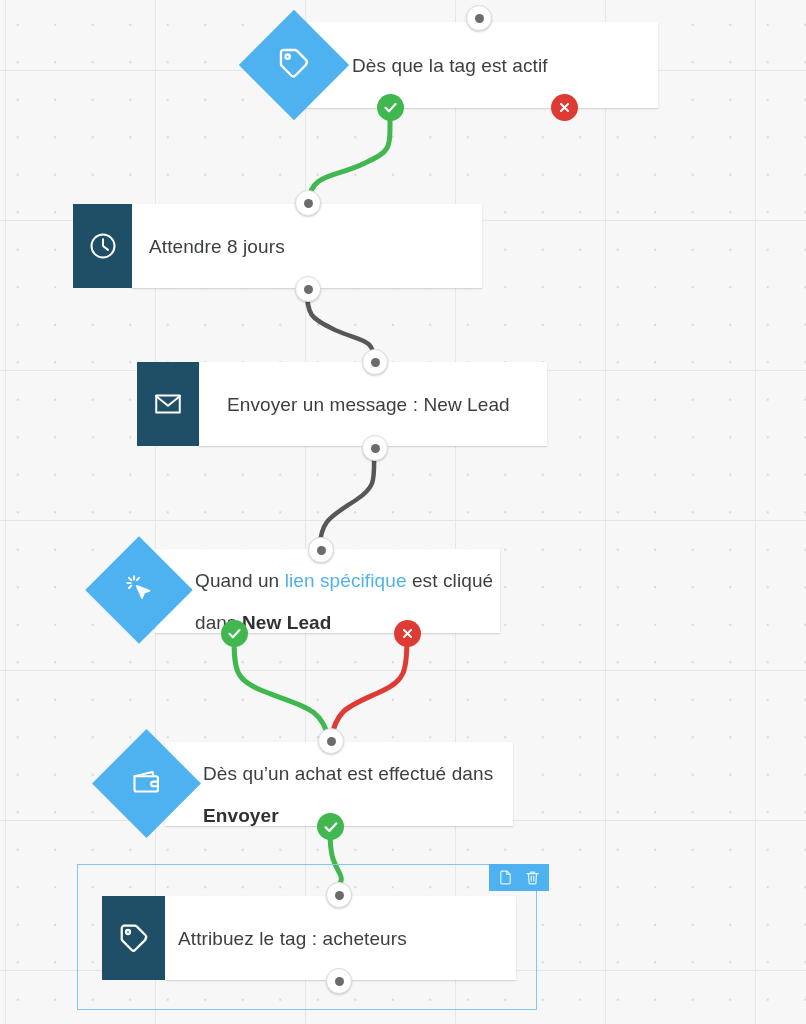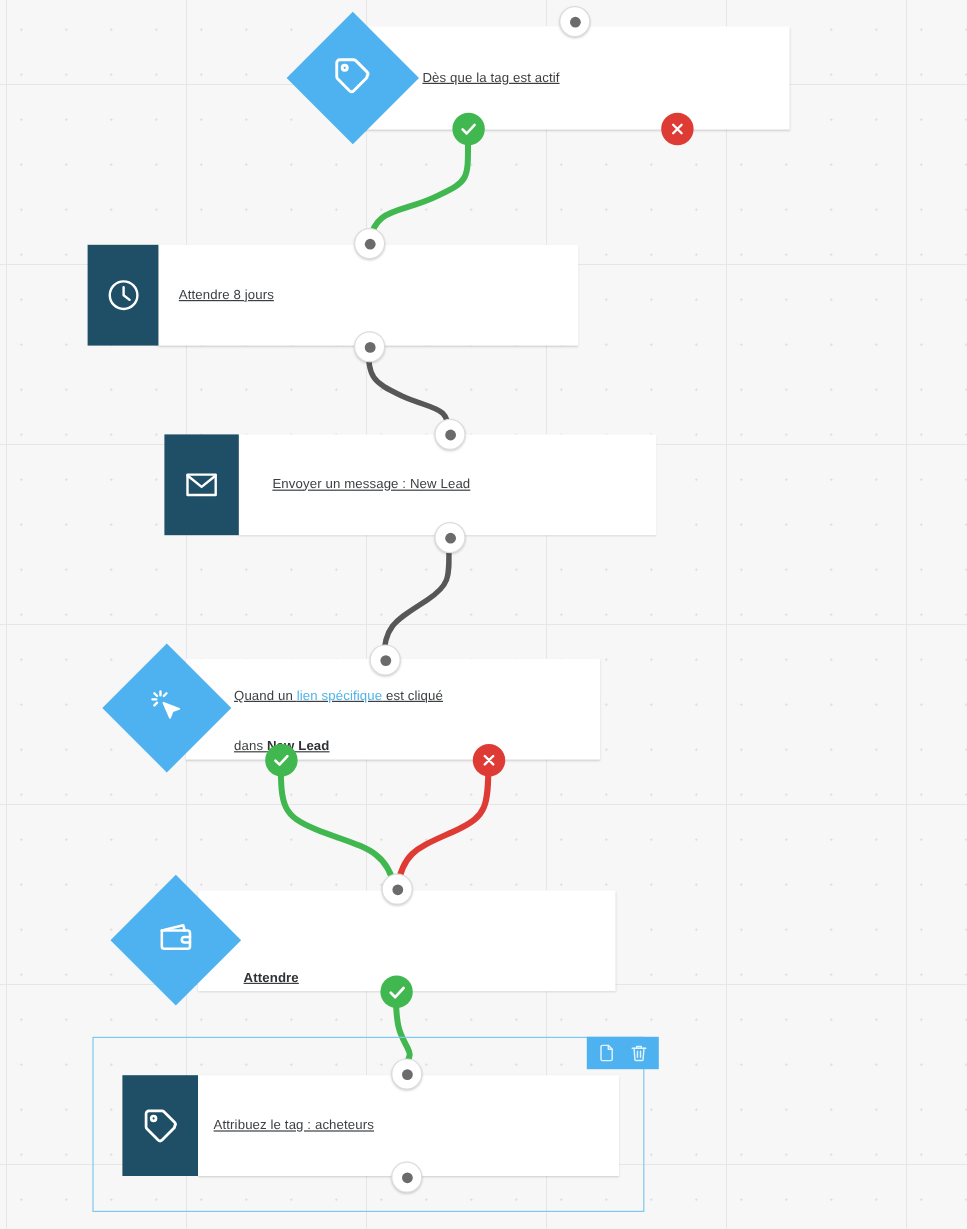--- a/index.html
+++ b/index.html
@@ -21,22 +21,22 @@
   .edges{position:absolute;left:0;top:0;width:806px;height:1024px;pointer-events:none;}
 
   
   .node{position:absolute;}
   .card{
     position:absolute;background:#ffffff;
     box-shadow:0 1px 2px rgba(0,0,0,0.13), 0 1px 0 rgba(0,0,0,0.04);
     display:flex;align-items:center;
   }
   .card-text{
-    color:#3c3f41;font-size:11px;line-height:21px;
-    letter-spacing:0.1px;white-space:pre-line;text-decoration:underline;
+    color:#3c3f41;font-size:19px;line-height:21px;
+    letter-spacing:0.1px;white-space:pre-line;
   }
   .card-text b{font-weight:bold;color:#2f3234;}
   .card-text .lnk{color:#4fb3e8;text-align:right;}
 
   
   .sq-icon{
     position:absolute;background:#1f4f66;
     display:flex;align-items:center;justify-content:center;
   }
   
@@ -185,22 +185,22 @@
     <div class="badge no" style="left:394px;top:620px;">
       <svg width="13" height="13" viewBox="0 0 24 24" fill="none" stroke="#fff" stroke-width="3.6" stroke-linecap="round">
           <path d="M5.5 5.5 18.5 18.5M18.5 5.5 5.5 18.5"></path>
         </svg>
     </div>
   </div>
 
   <div class="node">
     <div class="card" style="left:165px;top:742px;width:348px;height:84px;">
       <div class="card-text" style="margin-left:38px;">
-        <br>
-        <b>Attendre</b>
+        <span>Dès qu’un achat est effectué dans</span><br>
+        <b>Envoyer</b>
       </div>
     </div>
     <div class="dia" style="left:108px;top:745px;width:77px;height:77px;">
       <span class="glyph">
         <svg width="32" height="32" viewBox="0 0 24 24" fill="none" stroke="#fff" stroke-width="1.6" stroke-linecap="round" stroke-linejoin="round">
           <path d="M3 7.5h16a1.6 1.6 0 0 1 1.6 1.6v8.3A1.6 1.6 0 0 1 19 19H4.6A1.6 1.6 0 0 1 3 17.4z"></path>
           <path d="M3 7.5 16.4 4.3l.9 3.2"></path>
           <path d="M20.6 11.6h-3.4a1.7 1.7 0 0 0 0 3.4h3.4"></path>
         </svg>
       </span>

